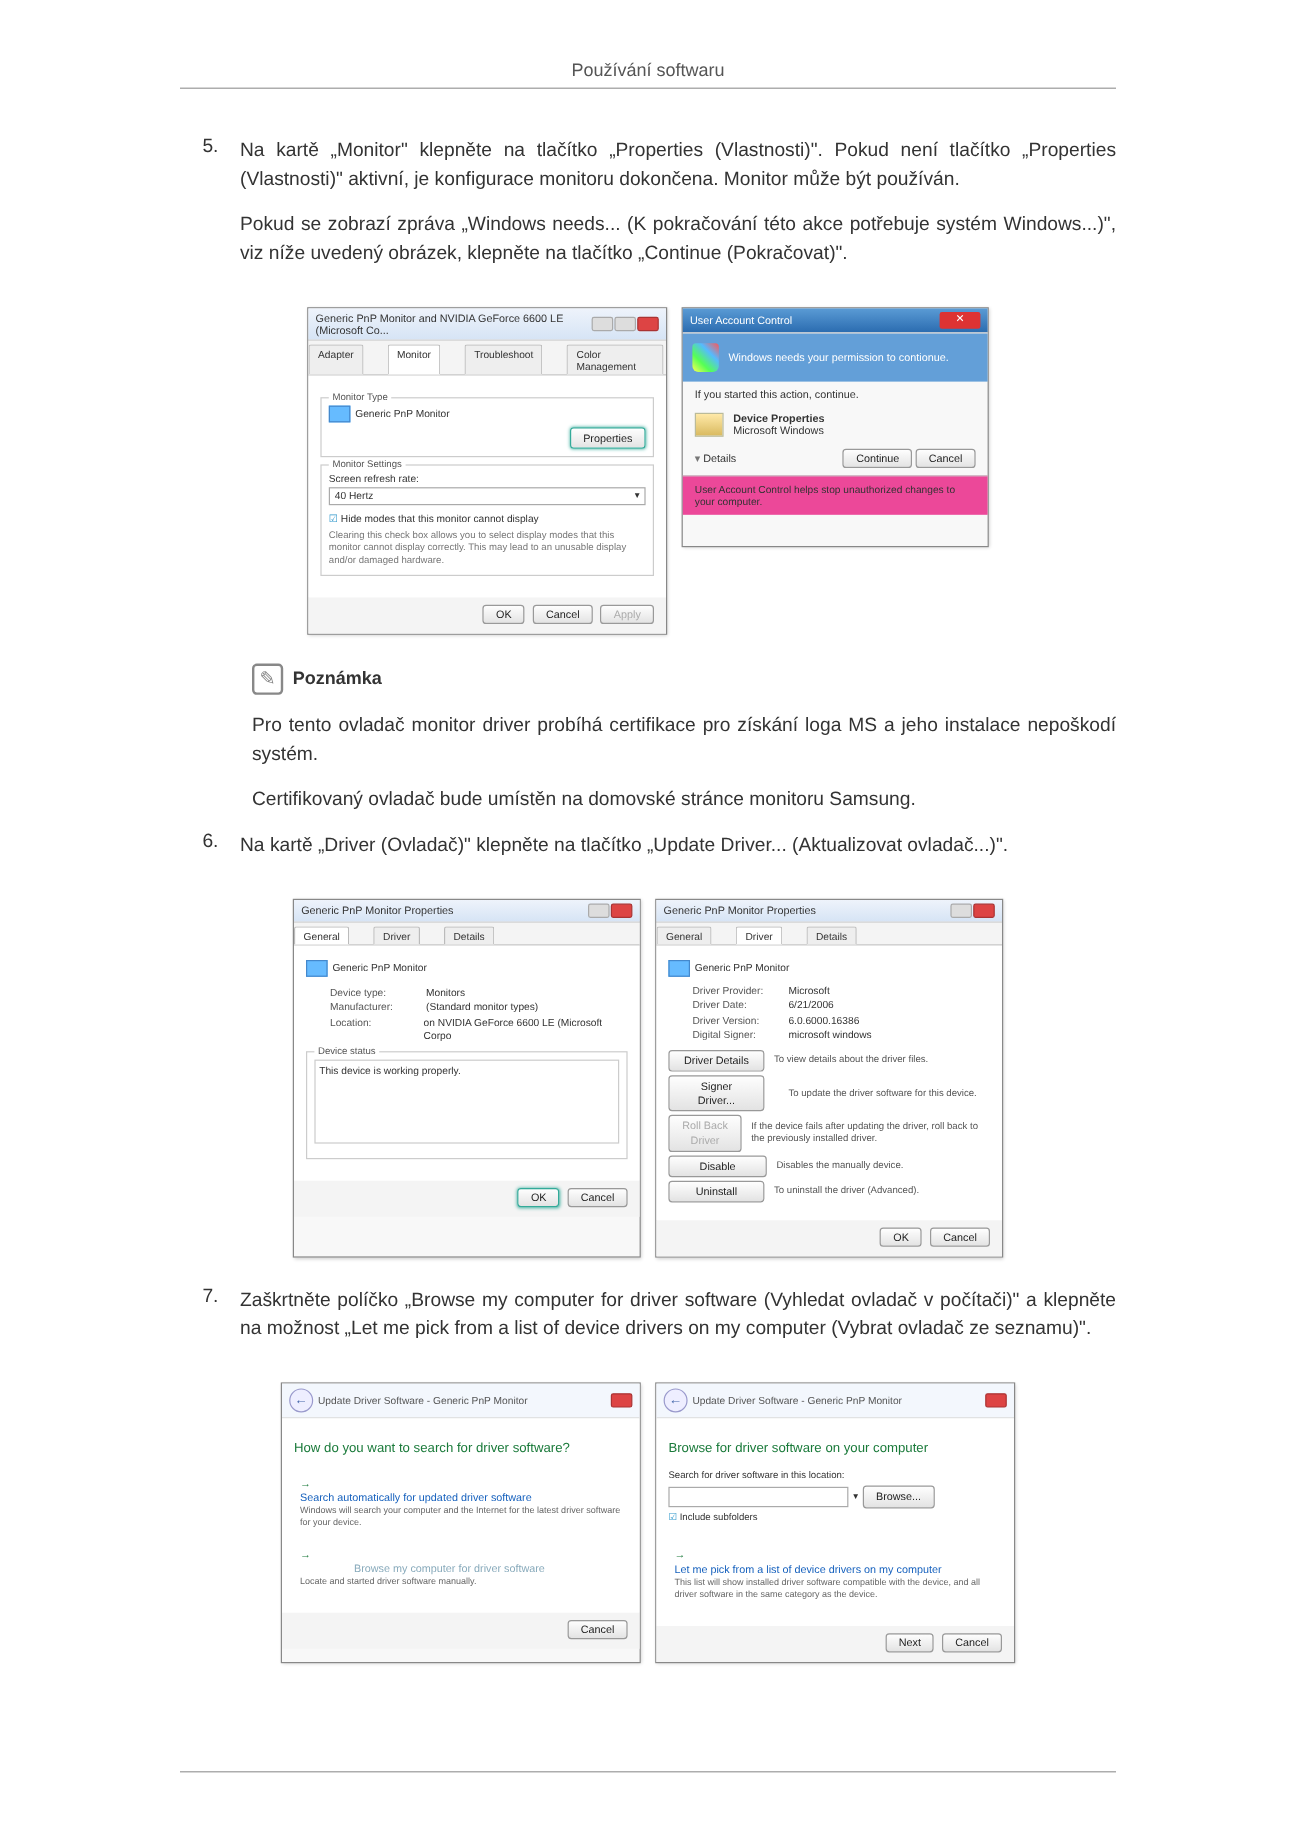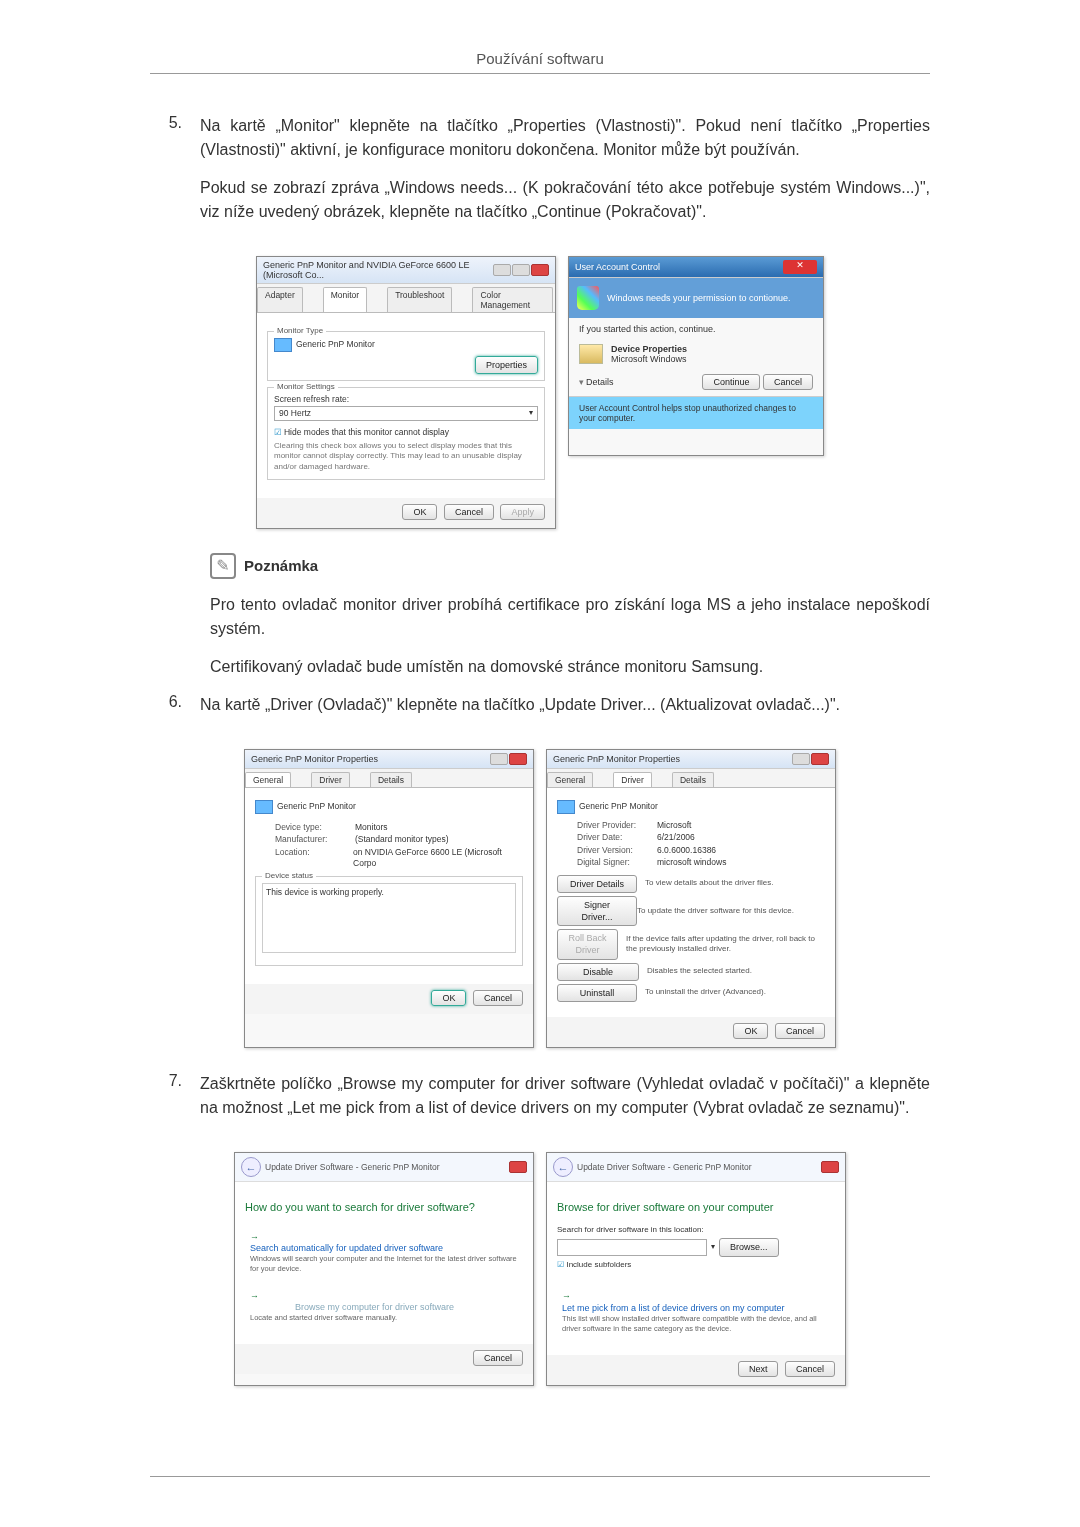--- a/index.html
+++ b/index.html
@@ -62,21 +62,21 @@
   .checkbox::before { content: "☑ "; color: #39c; }
   .monicon { display: inline-block; width: 18px; height: 14px; background: #6bf; border: 1px solid #48c; vertical-align: middle; margin-right: 4px; }
   .uac .titlebar { background: linear-gradient(#5a9bd5,#2b6cb0); color: #fff; }
   .uac .closebtn { width: 34px; height: 14px; background: #d33; border-radius: 2px; text-align: center; color: #fff; font-size: 9px; }
   .uac-banner { background: #639fd8; color: #fff; padding: 8px; display: flex; align-items: center; gap: 8px; }
   .shield { width: 22px; height: 24px; background: linear-gradient(45deg,#ff5,#5f5,#5bf,#f55); border-radius: 3px 3px 5px 5px; }
   .uac-sub { padding: 6px 10px; font-size: 9px; }
   .uac-item { display: flex; align-items: center; gap: 8px; padding: 4px 10px; }
   .uac-item .cube { width: 24px; height: 20px; background: linear-gradient(#ffe9a8,#d9ba60); border: 1px solid #bb9; }
   .uac-actions { display: flex; align-items: center; justify-content: space-between; padding: 6px 10px; }
-  .uac-foot { background: #7dd3fc; font-size: 8.5px; padding: 6px 10px; border-top: 1px solid #ccc; }
+  .uac-foot { background: #ec4899; font-size: 8.5px; padding: 6px 10px; border-top: 1px solid #ccc; }
   .expand::before { content: "▾ "; color: #777; }
   .note-row { display: flex; align-items: center; gap: 8px; margin: 10px 0 14px 60px; }
   .note-icon {
     width: 26px; height: 26px; border: 2px solid #888; border-radius: 4px;
     display: flex; align-items: center; justify-content: center; transform: rotate(0deg);
     font-size: 16px; color: #888; background: #fff;
   }
   .note-label { font-weight: bold; font-size: 15px; }
   .note-text { margin-left: 60px; margin-bottom: 14px; line-height: 1.5; text-align: justify; }
   .kv { display: flex; margin: 1px 0; }
@@ -127,21 +127,21 @@
         <span class="legend">Monitor Type</span>
         <div><span class="monicon"></span><span>Generic PnP Monitor</span></div>
         <div style="text-align:right;margin-top:4px;">
           <span class="btn dlgbtn-highlight">Properties</span>
         </div>
       </div>
       <div class="groupbox">
         <span class="legend">Monitor Settings</span>
         <div>Screen refresh rate:</div>
         <div class="select">
-            <span>90 Hertz</span>
+            <span>40 Hertz</span>
           </div>
         <div style="margin-top:6px;" class="checkbox"><span>Hide modes that this monitor cannot display</span></div>
         <div style="color:#777;font-size:8px;margin-top:2px;">Clearing this check box allows you to select display modes that this monitor cannot display correctly. This may lead to an unusable display and/or damaged hardware.</div>
       </div>
     </div>
     <div class="btnrow">
       <span class="btn">OK</span>
       <span class="btn">Cancel</span>
       <span class="btn disabled">Apply</span>
     </div>
@@ -264,29 +264,29 @@
             <span>microsoft windows</span>
           </div>
       </div>
       <div style="margin-top:6px;">
         <div class="kv" style="align-items:center;margin:3px 0;">
             <span class="btn" style="width:80px;text-align:center;">Driver Details</span>
             <span style="margin-left:8px;font-size:8px;color:#555;">To view details about the driver files.</span>
           </div>
         <div class="kv" style="align-items:center;margin:3px 0;">
             <span class="btn" style="width:80px;text-align:center;">Signer Driver...</span>
-            <span style="margin-left:0;font-size:8px;color:#555;">To update the driver software for this device.</span>
+            <span style="margin-left:20px;font-size:8px;color:#555;">To update the driver software for this device.</span>
           </div>
         <div class="kv" style="align-items:center;margin:3px 0;">
             <span class="btn disabled" style="width:80px;text-align:center;">Roll Back Driver</span>
             <span style="margin-left:8px;font-size:8px;color:#555;">If the device fails after updating the driver, roll back to the previously installed driver.</span>
           </div>
         <div class="kv" style="align-items:center;margin:3px 0;">
             <span class="btn" style="width:82px;text-align:center;">Disable</span>
-            <span style="margin-left:8px;font-size:8px;color:#555;">Disables the selected started.</span>
+            <span style="margin-left:8px;font-size:8px;color:#555;">Disables the manually device.</span>
           </div>
         <div class="kv" style="align-items:center;margin:3px 0;">
             <span class="btn" style="width:80px;text-align:center;">Uninstall</span>
             <span style="margin-left:8px;font-size:8px;color:#555;">To uninstall the driver (Advanced).</span>
           </div>
       </div>
     </div>
     <div class="btnrow">
       <span class="btn">OK</span>
       <span class="btn">Cancel</span>

